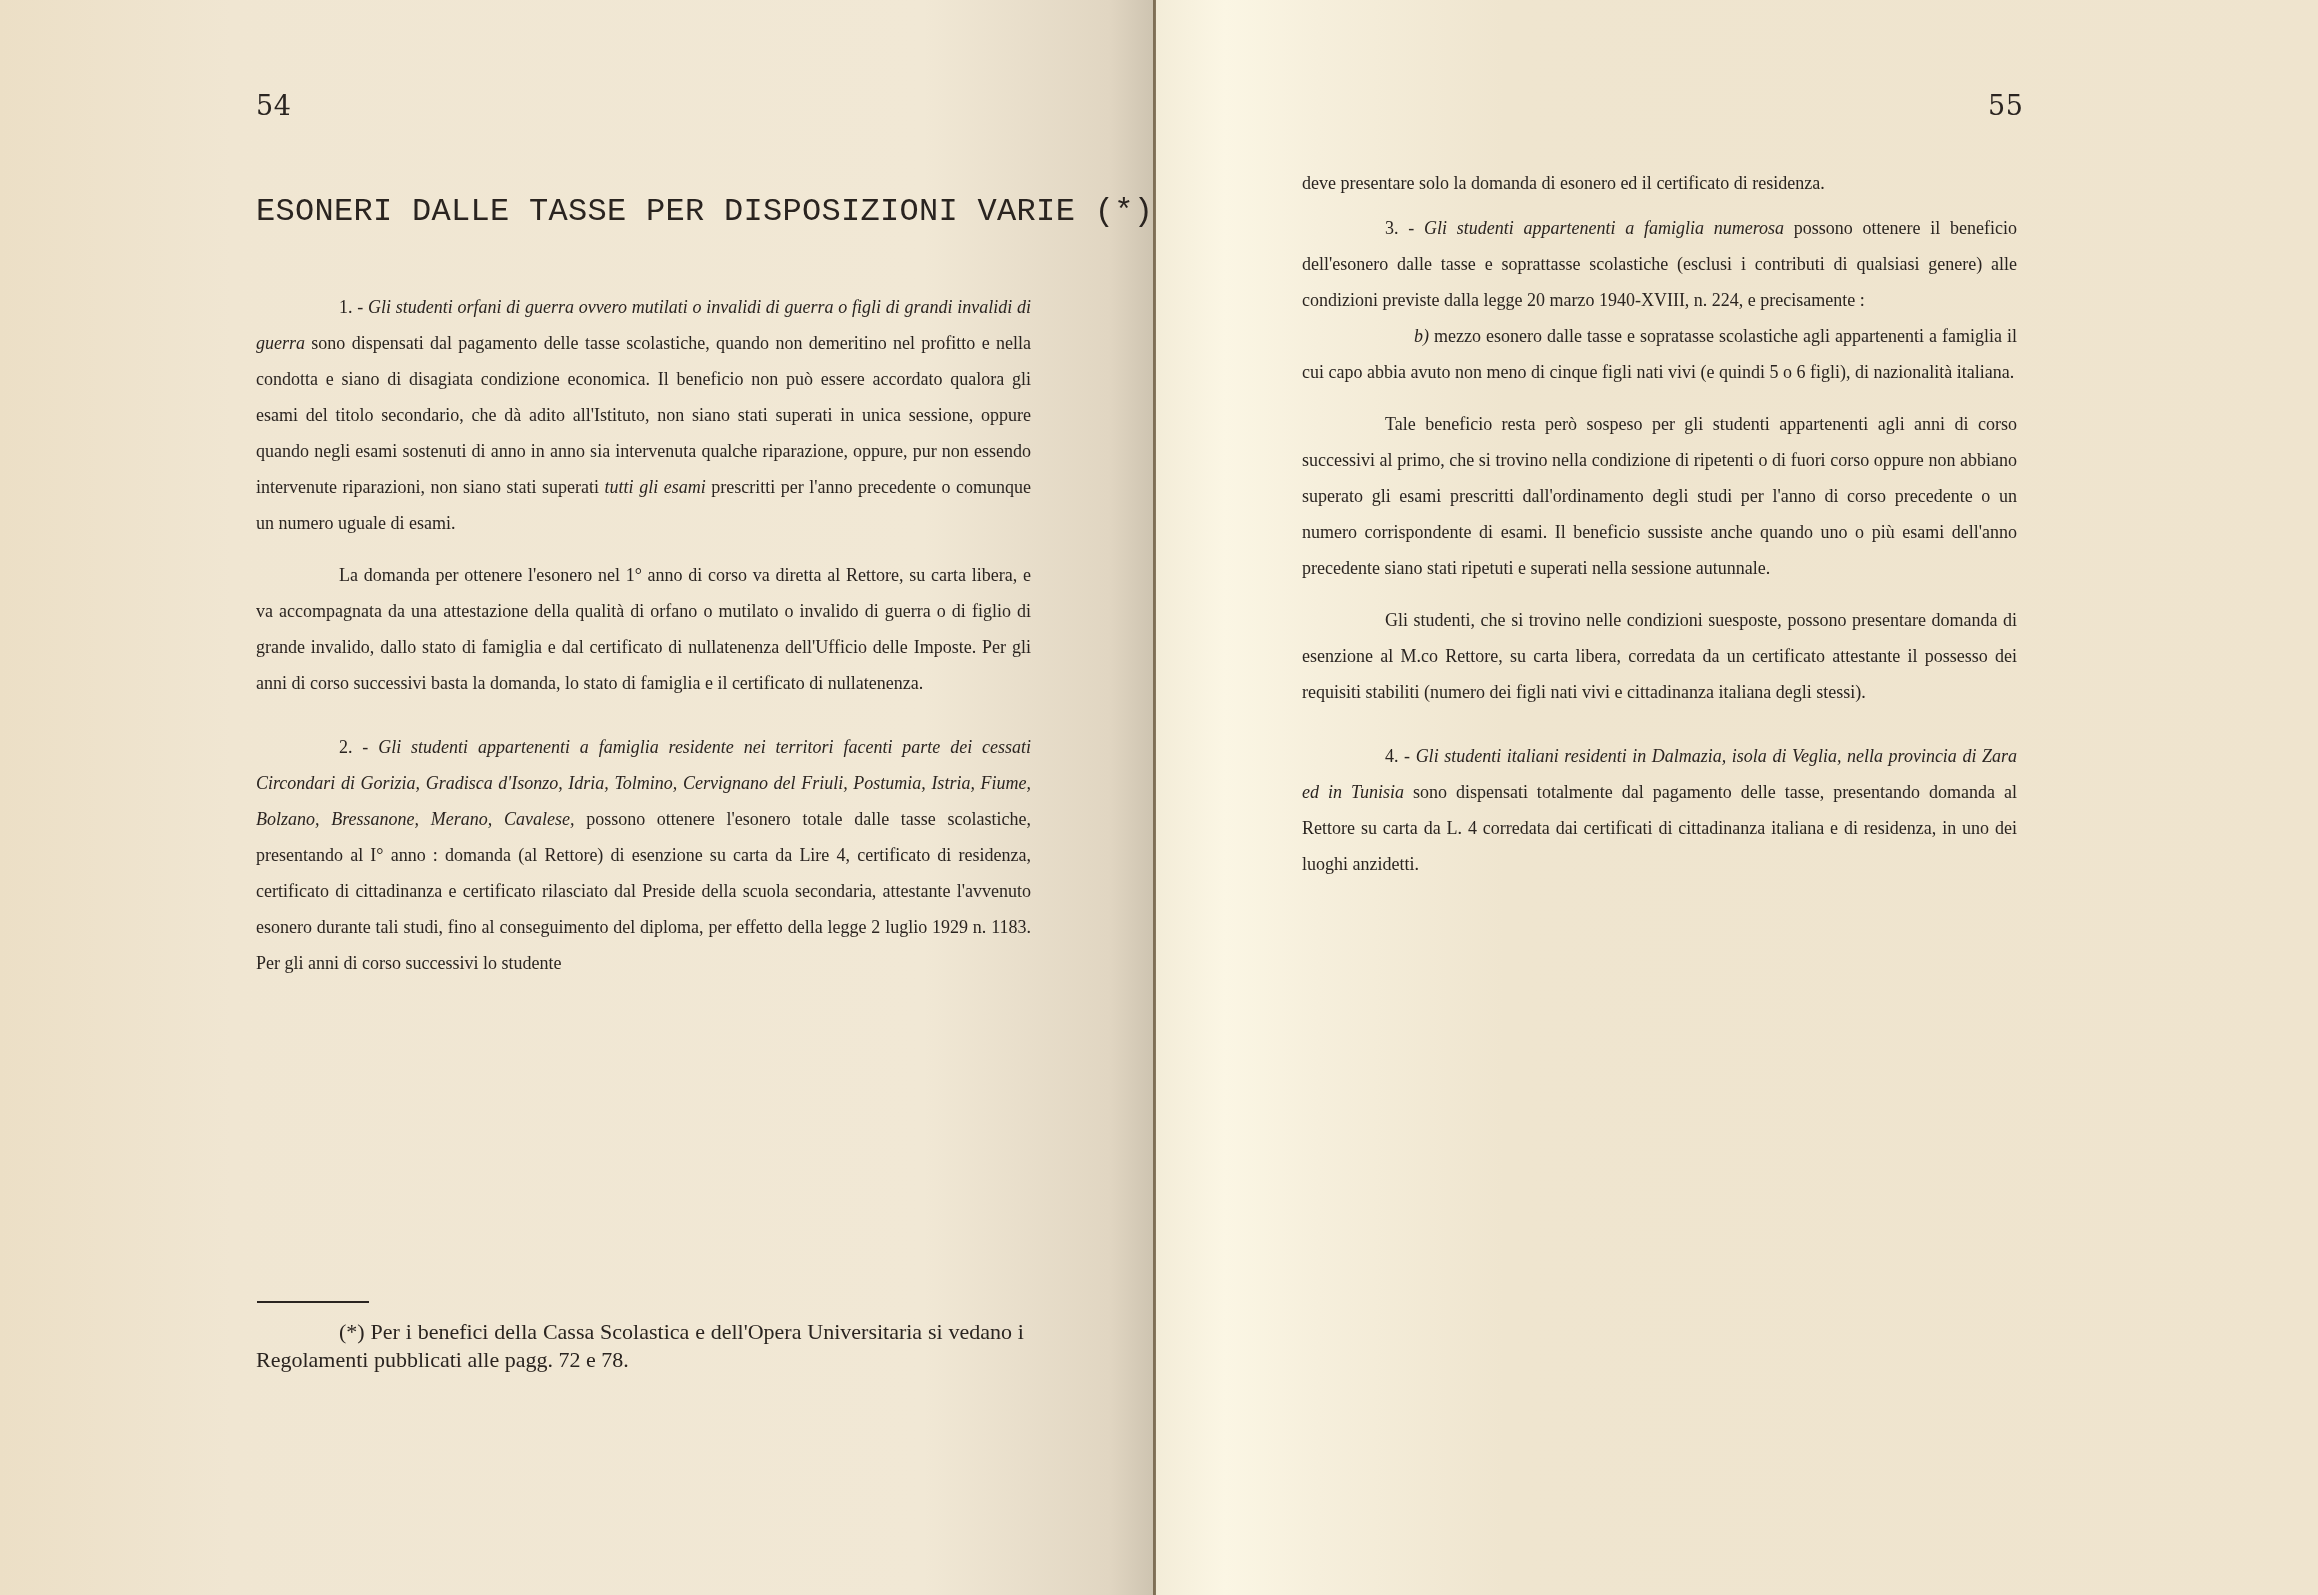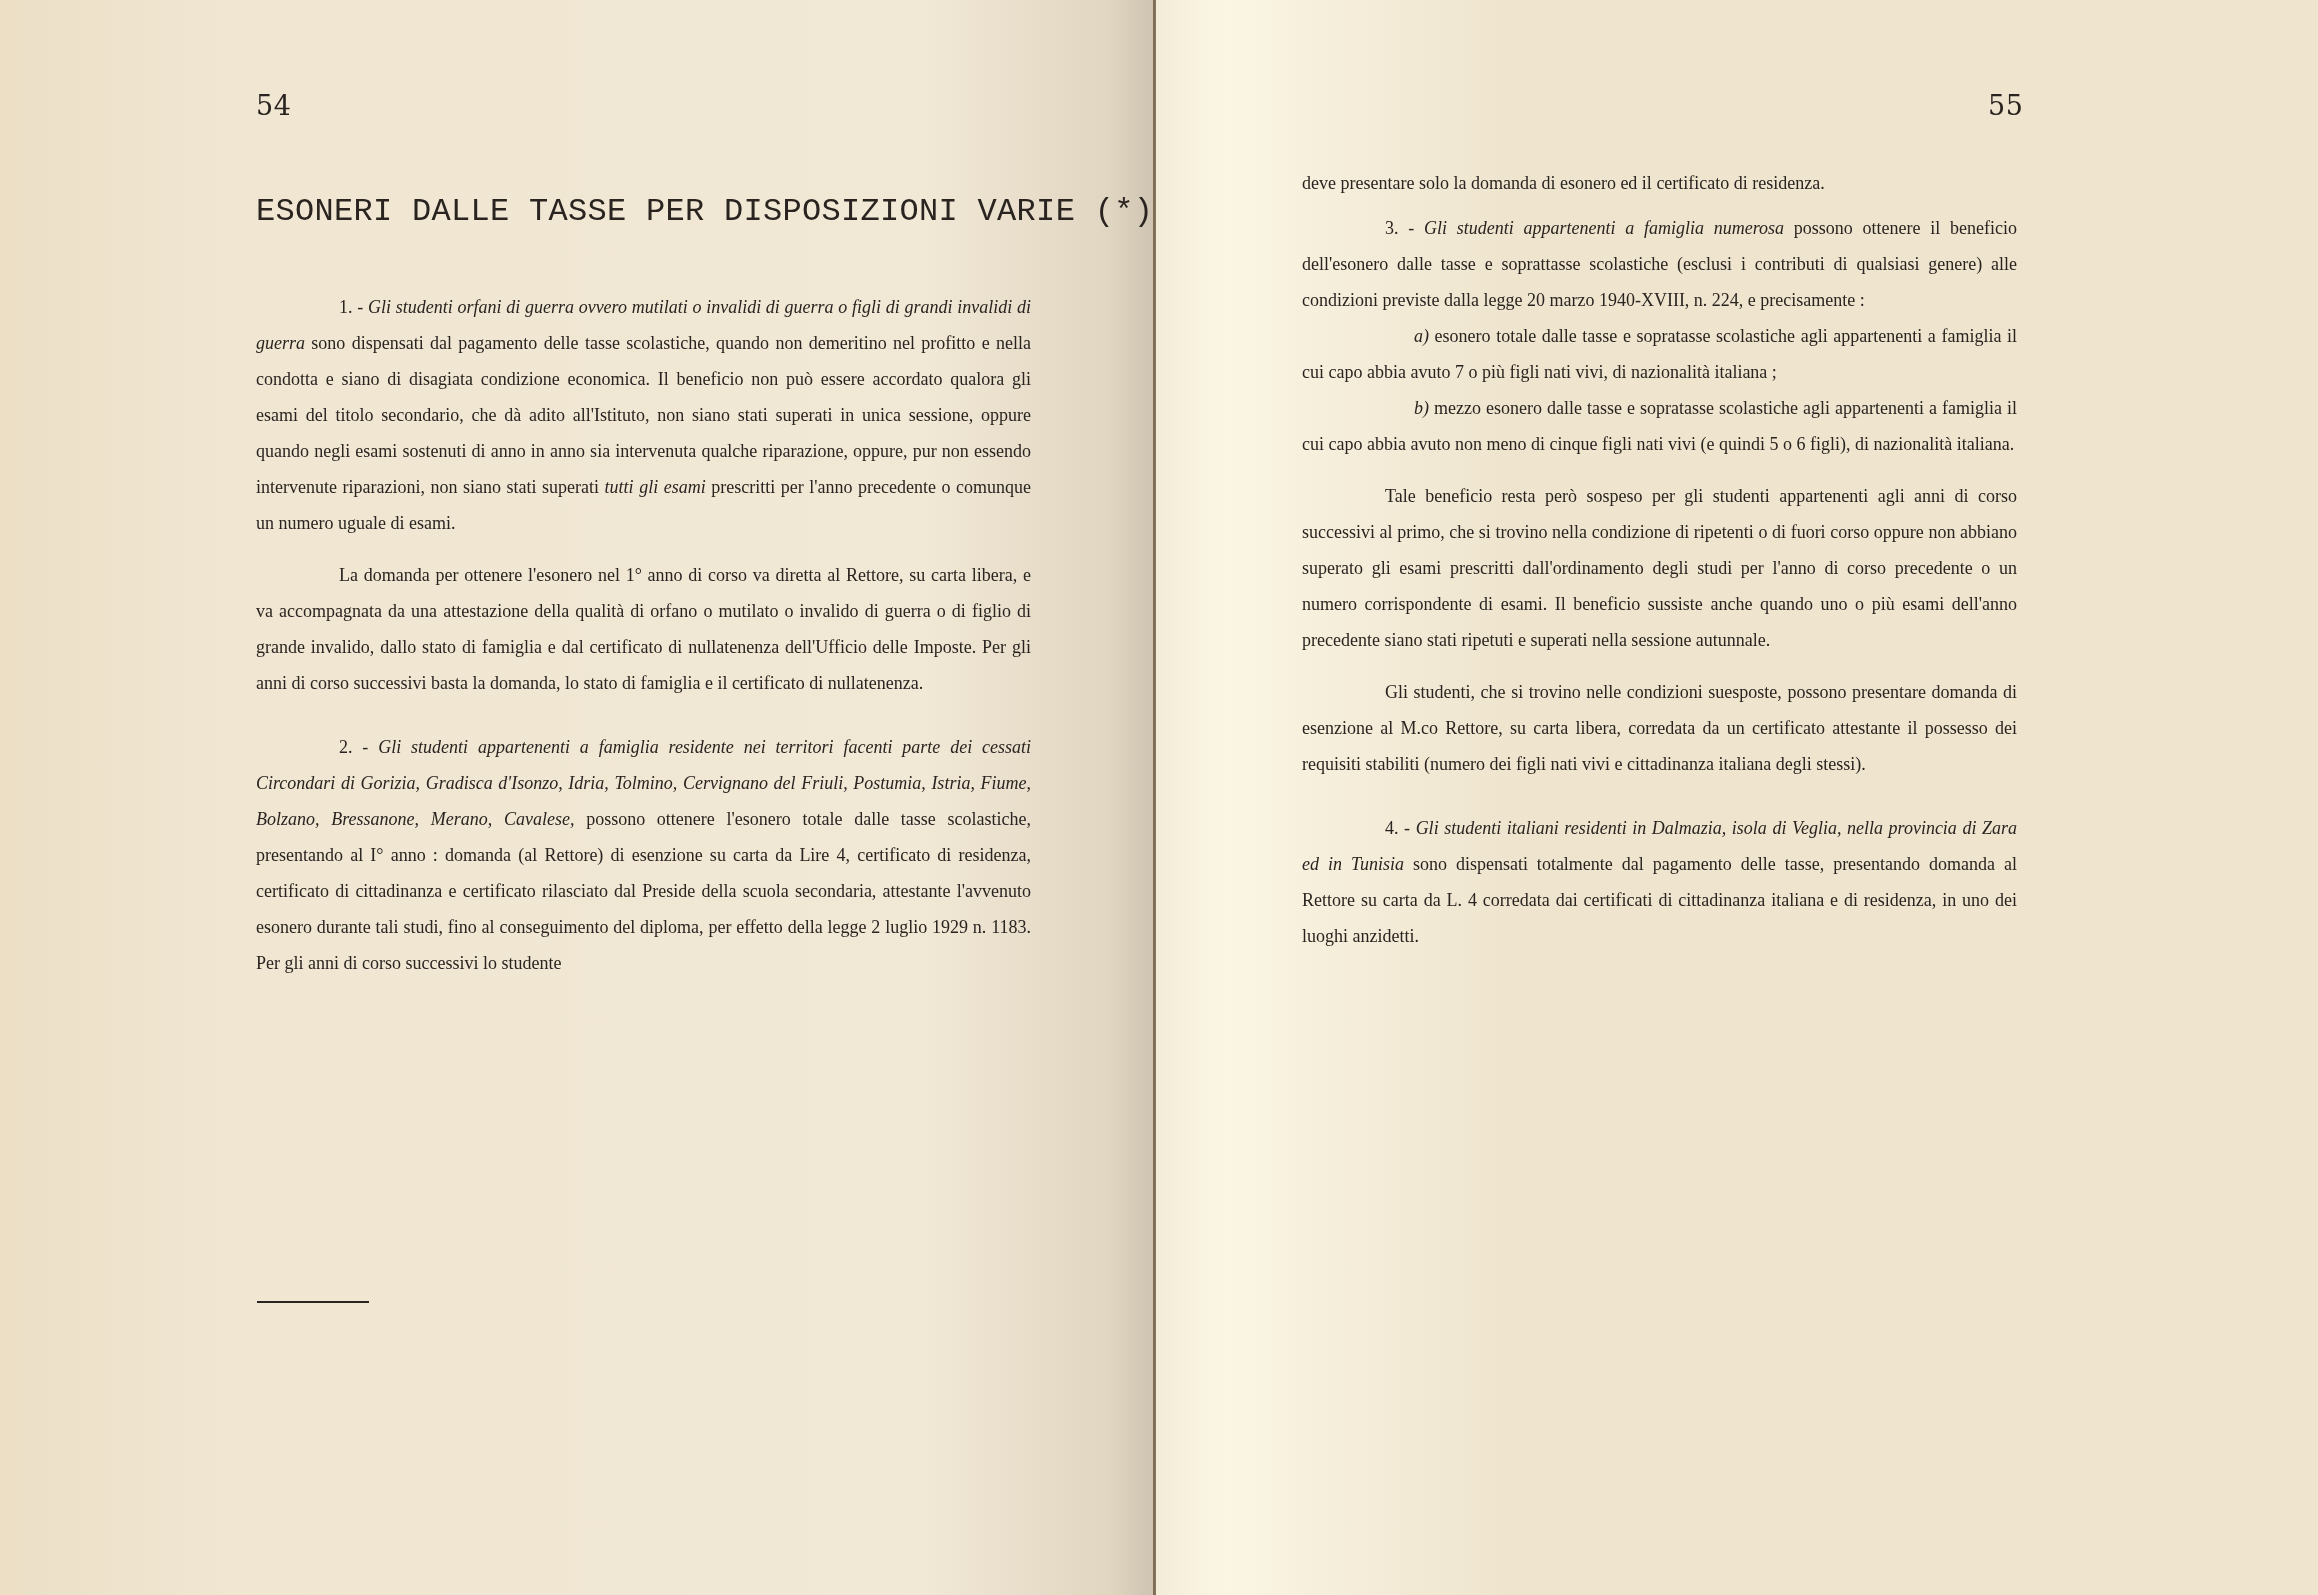--- a/index.html
+++ b/index.html
@@ -67,32 +67,32 @@
       <i>Gli studenti orfani di guerra ovvero mutilati o invalidi di guerra o figli di grandi invalidi di guerra</i><span> sono dispensati dal pagamento delle tasse scolastiche, quando non demeritino nel profitto e nella condotta e siano di disagiata condizione economica. Il beneficio non può essere accordato qualora gli esami del titolo secondario, che dà adito all'Istituto, non siano stati superati in unica sessione, oppure quando negli esami sostenuti di anno in anno sia intervenuta qualche riparazione, oppure, pur non essendo intervenute riparazioni, non siano stati superati </span><i>tutti gli esami</i><span> prescritti per l'anno precedente o comunque un numero uguale di esami.</span>
     </p>
     <p class="indent">La domanda per ottenere l'esonero nel 1° anno di corso va diretta al Rettore, su carta libera, e va accompagnata da una attestazione della qualità di orfano o mutilato o invalido di guerra o di figlio di grande invalido, dallo stato di famiglia e dal certificato di nullatenenza dell'Ufficio delle Imposte. Per gli anni di corso successivi basta la domanda, lo stato di famiglia e il certificato di nullatenenza.</p>
     <p class="indent gap-lg">
       <span>2. -</span>
       <i>Gli studenti appartenenti a famiglia residente nei territori facenti parte dei cessati Circondari di Gorizia, Gradisca d'Isonzo, Idria, Tolmino, Cervignano del Friuli, Postumia, Istria, Fiume, Bolzano, Bressanone, Merano, Cavalese,</i><span> possono ottenere l'esonero totale dalle tasse scolastiche, presentando al I° anno : domanda (al Rettore) di esenzione su carta da Lire 4, certificato di residenza, certificato di cittadinanza e certificato rilasciato dal Preside della scuola secondaria, attestante l'avvenuto esonero durante tali studi, fino al conseguimento del diploma, per effetto della legge 2 luglio 1929 n. 1183. Per gli anni di corso successivi lo studente</span>
     </p>
   </div>
 
   <div class="fn-rule"></div>
+  <div class="footnote">
+    <p>(*) Per i benefici della Cassa Scolastica e dell'Opera Universitaria si vedano i Regolamenti pubblicati alle pagg. 72 e 78.</p>
+  </div>
 
   <div class="folio folio-right">55</div>
 
   <div class="column col-right">
     <p>deve presentare solo la domanda di esonero ed il certificato di residenza.</p>
 
     <p class="indent gap">
       <span>3. -</span>
       <i>Gli studenti appartenenti a famiglia numerosa</i><span> possono ottenere il beneficio dell'esonero dalle tasse e soprattasse scolastiche (esclusi i contributi di qualsiasi genere) alle condizioni previste dalla legge 20 marzo 1940-XVIII, n. 224, e precisamente :</span>
-    </p>
-    <p class="indent-sub">
-      <i>a)</i><span> esonero totale dalle tasse e sopratasse scolastiche agli appartenenti a famiglia il cui capo abbia avuto 7 o più figli nati vivi, di nazionalità italiana ;</span>
     </p>
     <p class="indent-sub">
       <i>b)</i><span> mezzo esonero dalle tasse e sopratasse scolastiche agli appartenenti a famiglia il cui capo abbia avuto non meno di cinque figli nati vivi (e quindi 5 o 6 figli), di nazionalità italiana.</span>
     </p>
     <p class="indent">Tale beneficio resta però sospeso per gli studenti appartenenti agli anni di corso successivi al primo, che si trovino nella condizione di ripetenti o di fuori corso oppure non abbiano superato gli esami prescritti dall'ordinamento degli studi per l'anno di corso precedente o un numero corrispondente di esami. Il beneficio sussiste anche quando uno o più esami dell'anno precedente siano stati ripetuti e superati nella sessione autunnale.</p>
     <p class="indent">Gli studenti, che si trovino nelle condizioni suesposte, possono presentare domanda di esenzione al M.co Rettore, su carta libera, corredata da un certificato attestante il possesso dei requisiti stabiliti (numero dei figli nati vivi e cittadinanza italiana degli stessi).</p>
 
     <p class="indent gap-lg">
       <span>4. -</span>
       <i>Gli studenti italiani residenti in Dalmazia, isola di Veglia, nella provincia di Zara ed in Tunisia</i><span> sono dispensati totalmente dal pagamento delle tasse, presentando domanda al Rettore su carta da L. 4 corredata dai certificati di cittadinanza italiana e di residenza, in uno dei luoghi anzidetti.</span>

